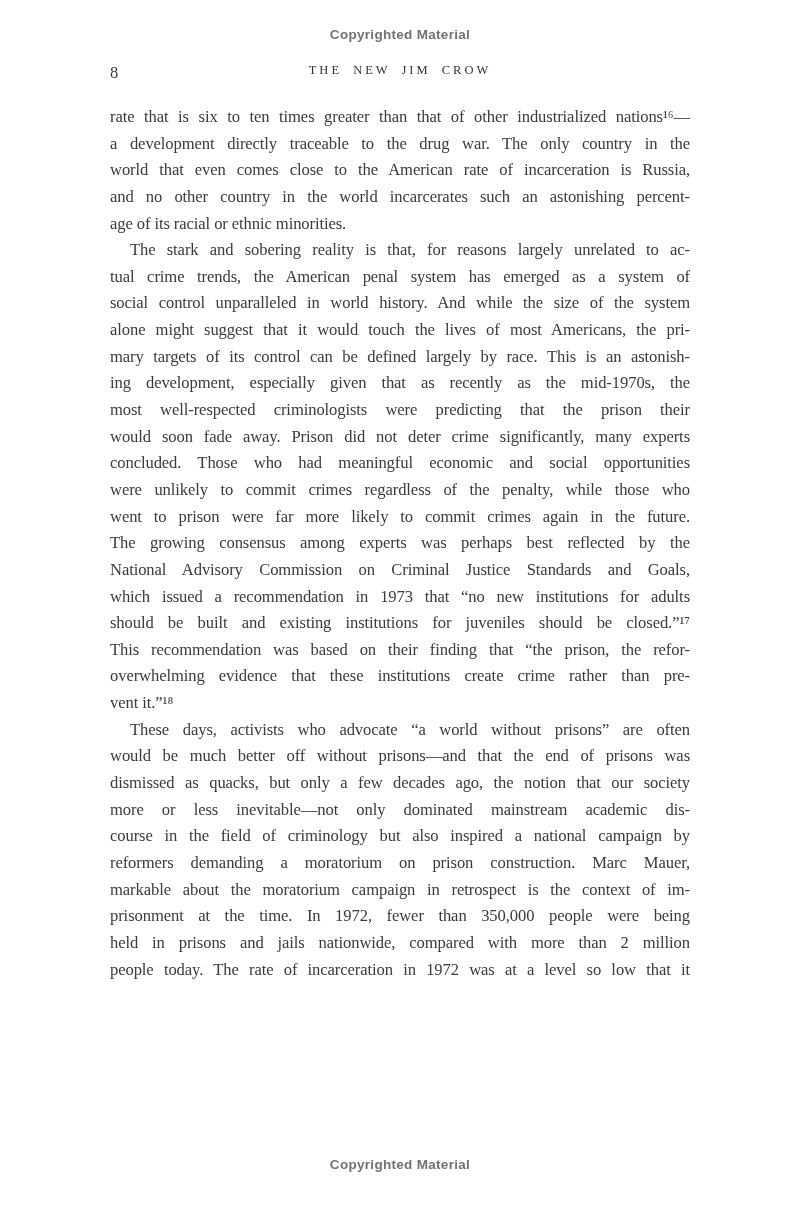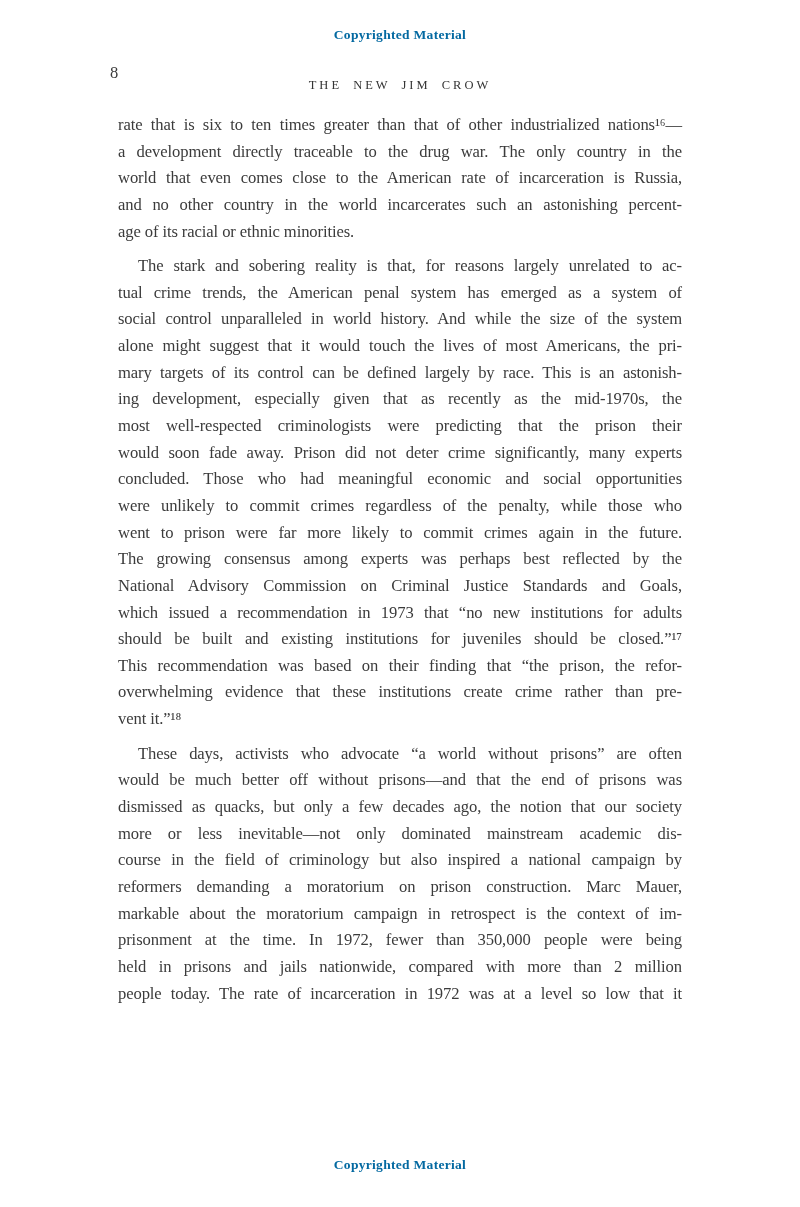--- a/index.html
+++ b/index.html
@@ -13,25 +13,25 @@
     height: 1207px;
     background: #ffffff;
     overflow: hidden;
     font-family: "Liberation Serif", "DejaVu Serif", serif;
   }
   .copyright-notice {
     position: absolute;
     left: 0;
     width: 100%;
     text-align: center;
-    font-family: Liberation Serif, serif;
+    font-family: Liberation Sans, sans-serif;
     font-weight: bold;
     font-size: 13.5px;
     letter-spacing: 0.3px;
-    color: #0369a1;
+    color: #737373;
   }
   .copyright-top { top: 27px; }
   .copyright-bottom { top: 1157px; }
   .page-header {
     position: absolute;
     top: 63px;
     left: 110px;
     width: 580px;
     height: 20px;
   }
@@ -39,36 +39,36 @@
     position: absolute;
     left: 0;
     top: 0;
     font-size: 16.5px;
     color: #3b3b3b;
   }
   .running-title {
     position: absolute;
     left: 0;
     width: 100%;
-    top: 15px;
+    top: 0;
     text-align: center;
     font-size: 12.5px;
     letter-spacing: 3px;
     word-spacing: 5px;
     color: #343434;
   }
   .page-body {
     position: absolute;
     top: 104px;
     left: 110px;
     width: 580px;
     color: #3b3b3b;
     font-size: 16.6px;
   }
-  .para { margin: 8px; padding: 0; }
+  .para { margin: 0; padding: 0; }
   .line {
     height: 26.65px;
     line-height: 26.65px;
     white-space: nowrap;
     text-align: justify;
     text-align-last: justify;
     letter-spacing: -0.1px;
   }
   .para.indent .line:first-child { text-indent: 20px; }
   .line.no-stretch { text-align-last: left; }

